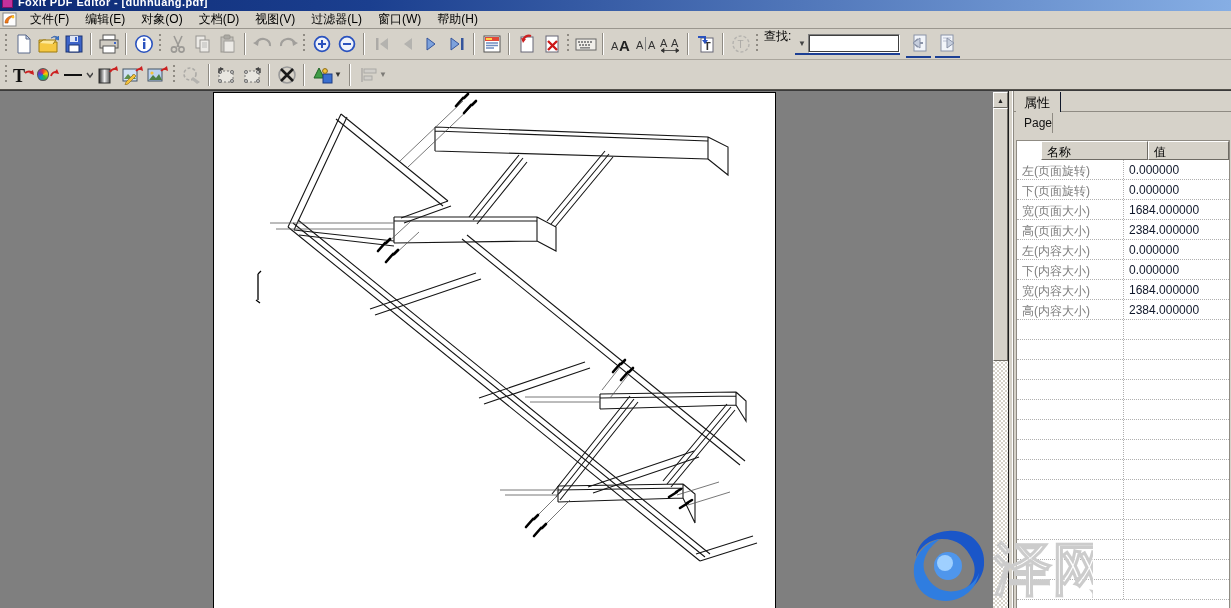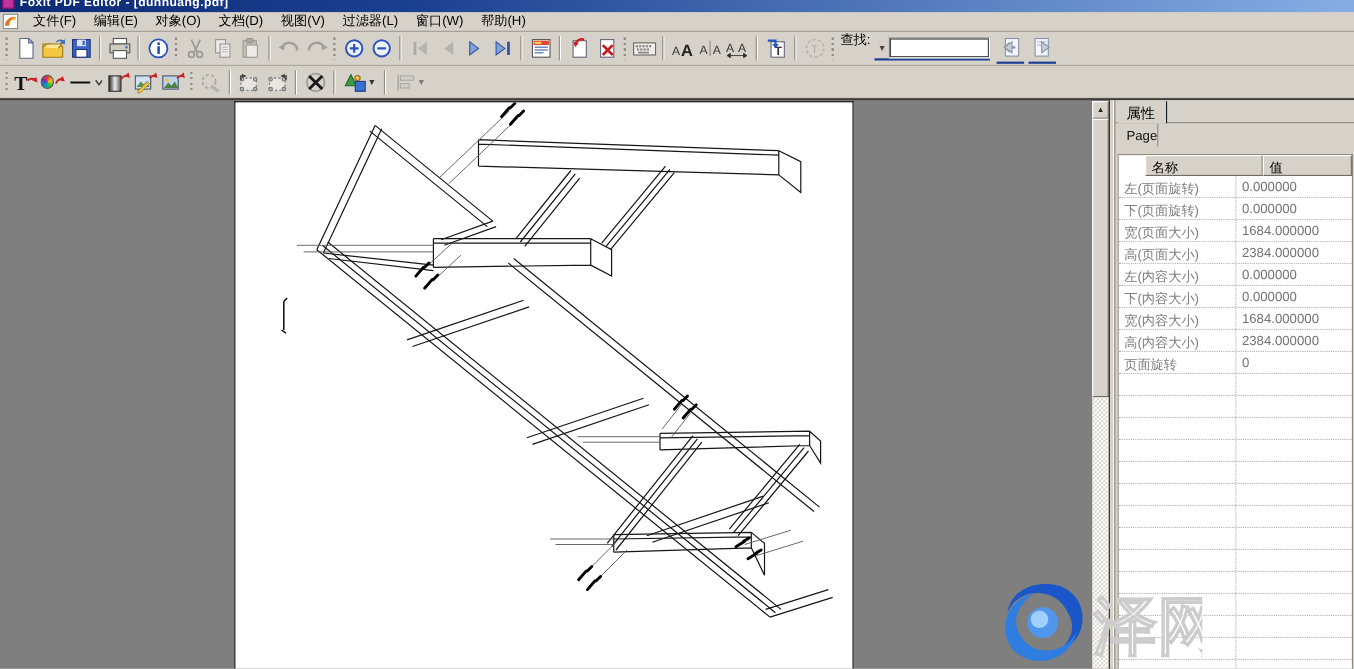--- a/index.html
+++ b/index.html
@@ -53,21 +53,21 @@
   .panel-cap { height:21px; position:relative; border-bottom:1px solid #8f8b83; }
   .panel-cap .tab { position:absolute; left:2px; top:1px; height:20px; padding:2px 10px 0 8px; background:#d6d2c9; border-right:1px solid #0f172a; font-size:13px; }
   .panel-tabs { height:21px; position:relative; }
   .panel-tabs .tab { position:absolute; left:2px; top:1px; height:20px; padding:3px 0 0 8px; border-right:1px solid #8f8b83; font-size:12px; color:#111; }
   .ptable { position:absolute; left:2px; right:1px; top:49px; bottom:0; background:#fff; border:1px solid #8f8b83; border-bottom:none; }
   .phead { display:flex; height:19px; }
   .phead .hc { background:#d6d2c9; border:1px solid; border-color:#fff #6e6b64 #6e6b64 #fff; padding:2px 0 0 5px; font-size:12px; color:#000; }
   .phead .hc.c1 { width:107px;margin-left:24px; } .phead .hc.c2 { flex:1; }
   .prow { display:flex; height:20px; border-bottom:1px dotted #b0b0b0; }
   .prow .c1 { width:107px; padding:3px 0 0 5px; color:#7d7d7d; border-right:1px dotted #b0b0b0; overflow:hidden; white-space:nowrap; }
-  .prow .c2 { flex:1; padding:3px 0 0 5px; color:#737373; overflow:hidden; white-space:nowrap; }
+  .prow .c2 { flex:1; padding:3px 0 0 5px; color:#0f172a; overflow:hidden; white-space:nowrap; }
 
   
   .watermark { position:absolute; left:908px; top:436px; width:185px; height:80px; z-index:9; pointer-events:none; }
 </style>
 </head>
 <body>
 
 <div class="titlebar">
   <div class="appicon"></div>
   <div class="ttext">Foxit PDF Editor - [dunhuang.pdf]</div>
@@ -533,24 +533,20 @@
           <div class="c2">0.000000</div>
         </div>
       <div class="prow">
           <div class="c1">宽(内容大小)</div>
           <div class="c2">1684.000000</div>
         </div>
       <div class="prow">
           <div class="c1">高(内容大小)</div>
           <div class="c2">2384.000000</div>
         </div>
-      <div class="prow">
-          <div class="c1">页面旋转</div>
-          <div class="c2">0</div>
-        </div>
 
       <div class="prow">
           <div class="c1"></div>
           <div class="c2"></div>
         </div>
       <div class="prow">
           <div class="c1"></div>
           <div class="c2"></div>
         </div>
       <div class="prow">

